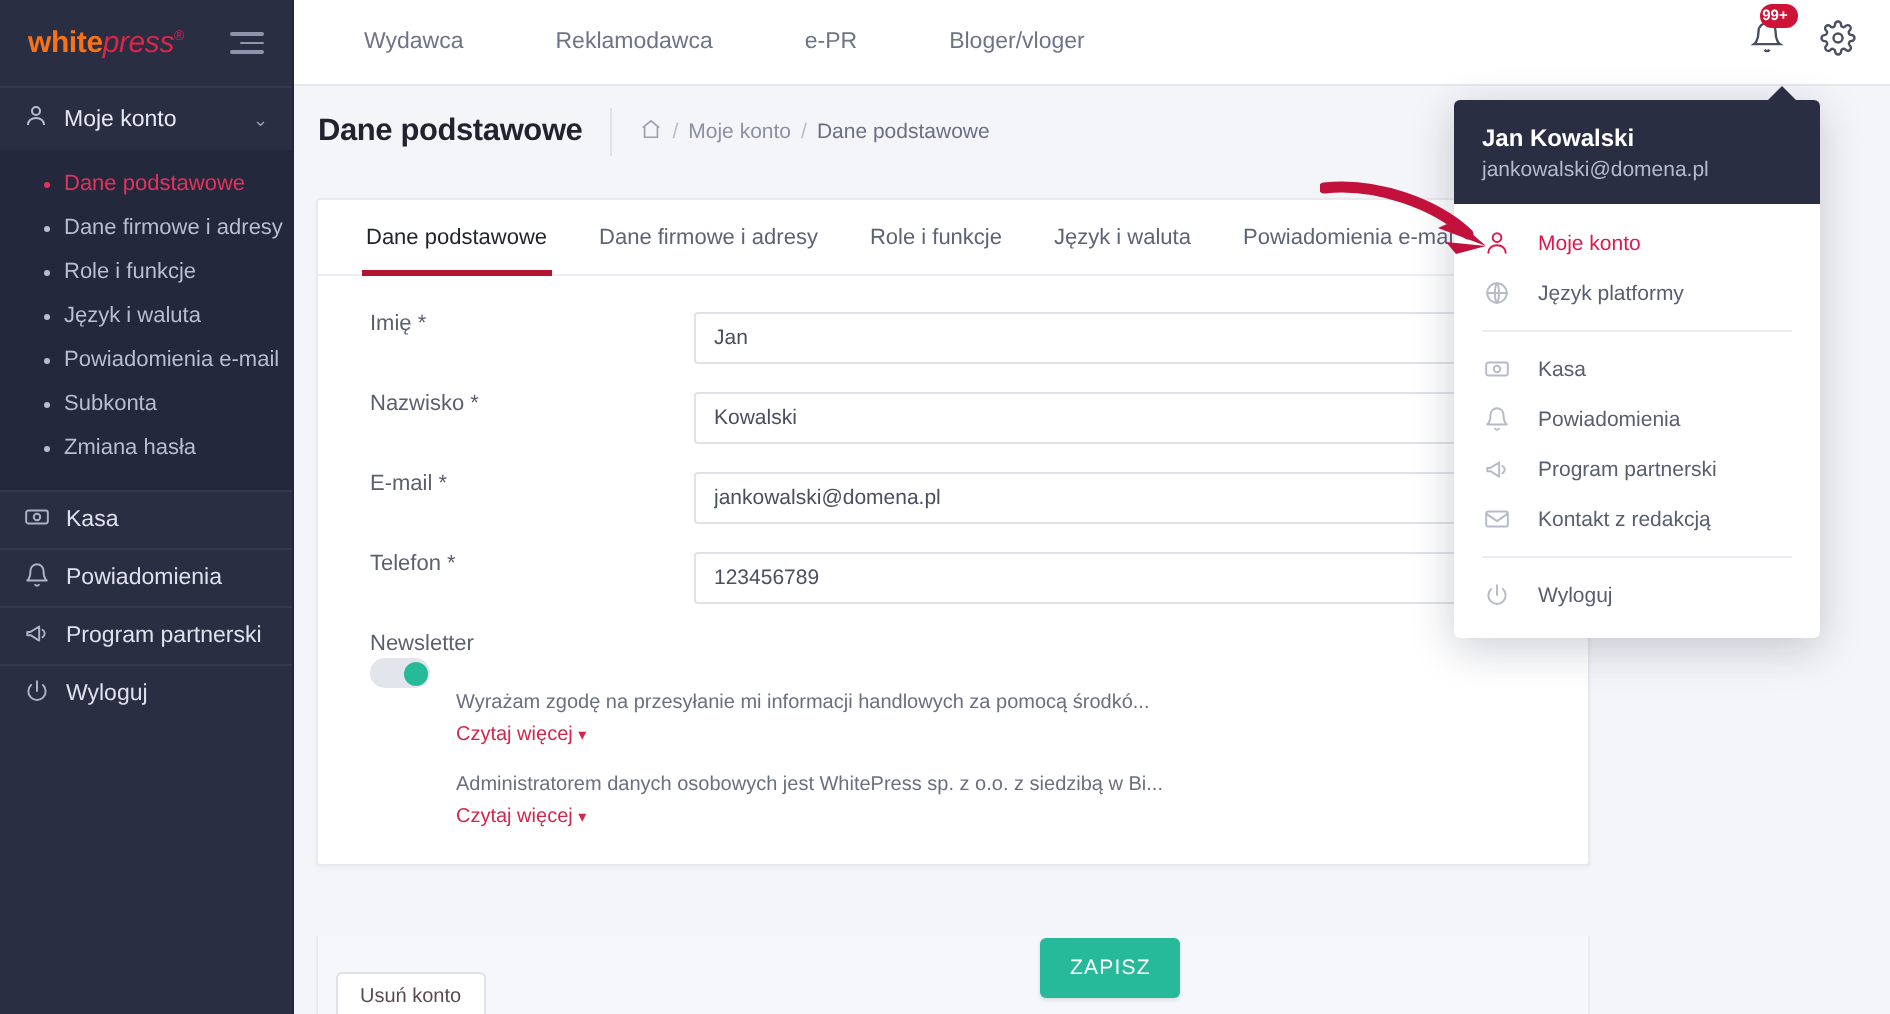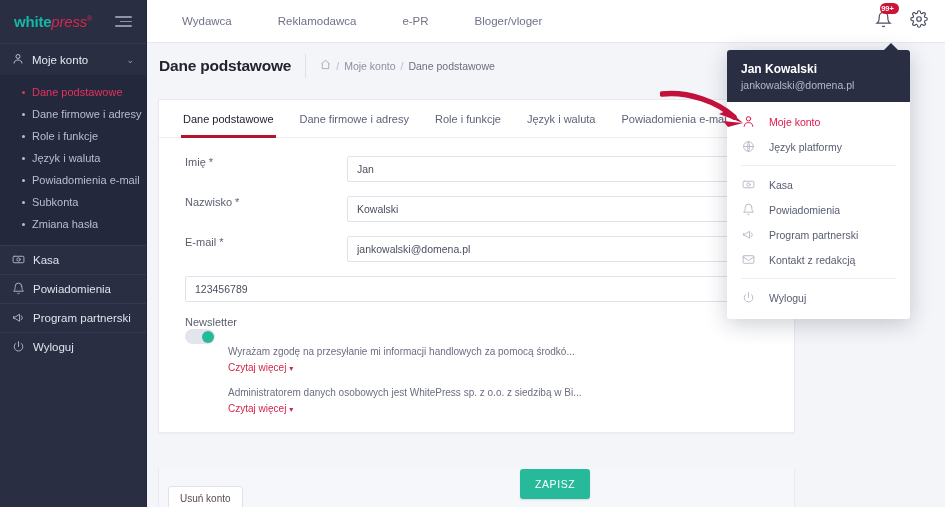--- a/index.html
+++ b/index.html
@@ -16,21 +16,21 @@
     position: absolute; left: 0; top: 0; width: 147px; height: 507px;
     background: #2a2e43;
     border-right: 1px solid #22263a;
   }
   #brand {
     height: 43px; display: flex; align-items: center;
     padding: 0 14px; justify-content: space-between;
     background: #2a2e43;
   }
   .logo { font-size: 15px; letter-spacing: -.2px; white-space: nowrap; }
-  .logo .w { color: #14b8a6; font-weight: bold; }
+  .logo .w { color: #f97316; font-weight: bold; }
   .logo .p { color: #d9264a; font-style: italic; font-weight: normal; }
   .logo .r { color: #d9264a; font-size: 7px; vertical-align: super; }
   .hamburger { width: 17px; display: flex; flex-direction: column; gap: 3px; cursor: pointer; }
   .hamburger i { display: block; height: 1.5px; background: #8f93ab; border-radius: 1px; }
   .hamburger i:nth-child(2) { width: 12px; margin-left: 5px; }
 
   .acct-head {
     display: flex; align-items: center; gap: 8px;
     height: 32px; padding: 0 12px; color: #e7e9f2; font-size: 11.5px;
     border-top: 1px solid #343850;
@@ -326,20 +326,21 @@
             </div>
             <div class="frow">
               <div class="flabel">Nazwisko *</div>
               <input class="finput" placeholder="Nazwisko" value="Kowalski" style="">
             </div>
             <div class="frow">
               <div class="flabel">E-mail *</div>
               <input class="finput" placeholder="E-mail" value="jankowalski@domena.pl" style="">
             </div>
             <div class="frow">
+              <div class="flabel">Telefon *</div>
               <input class="finput" placeholder="Telefon" value="123456789" style="">
             </div>
           </div>
 
         <div class="frow news">
           <div class="flabel">Newsletter</div>
           <div class="toggle">
             <div class="knob"></div>
           </div>
           <div class="consent">

